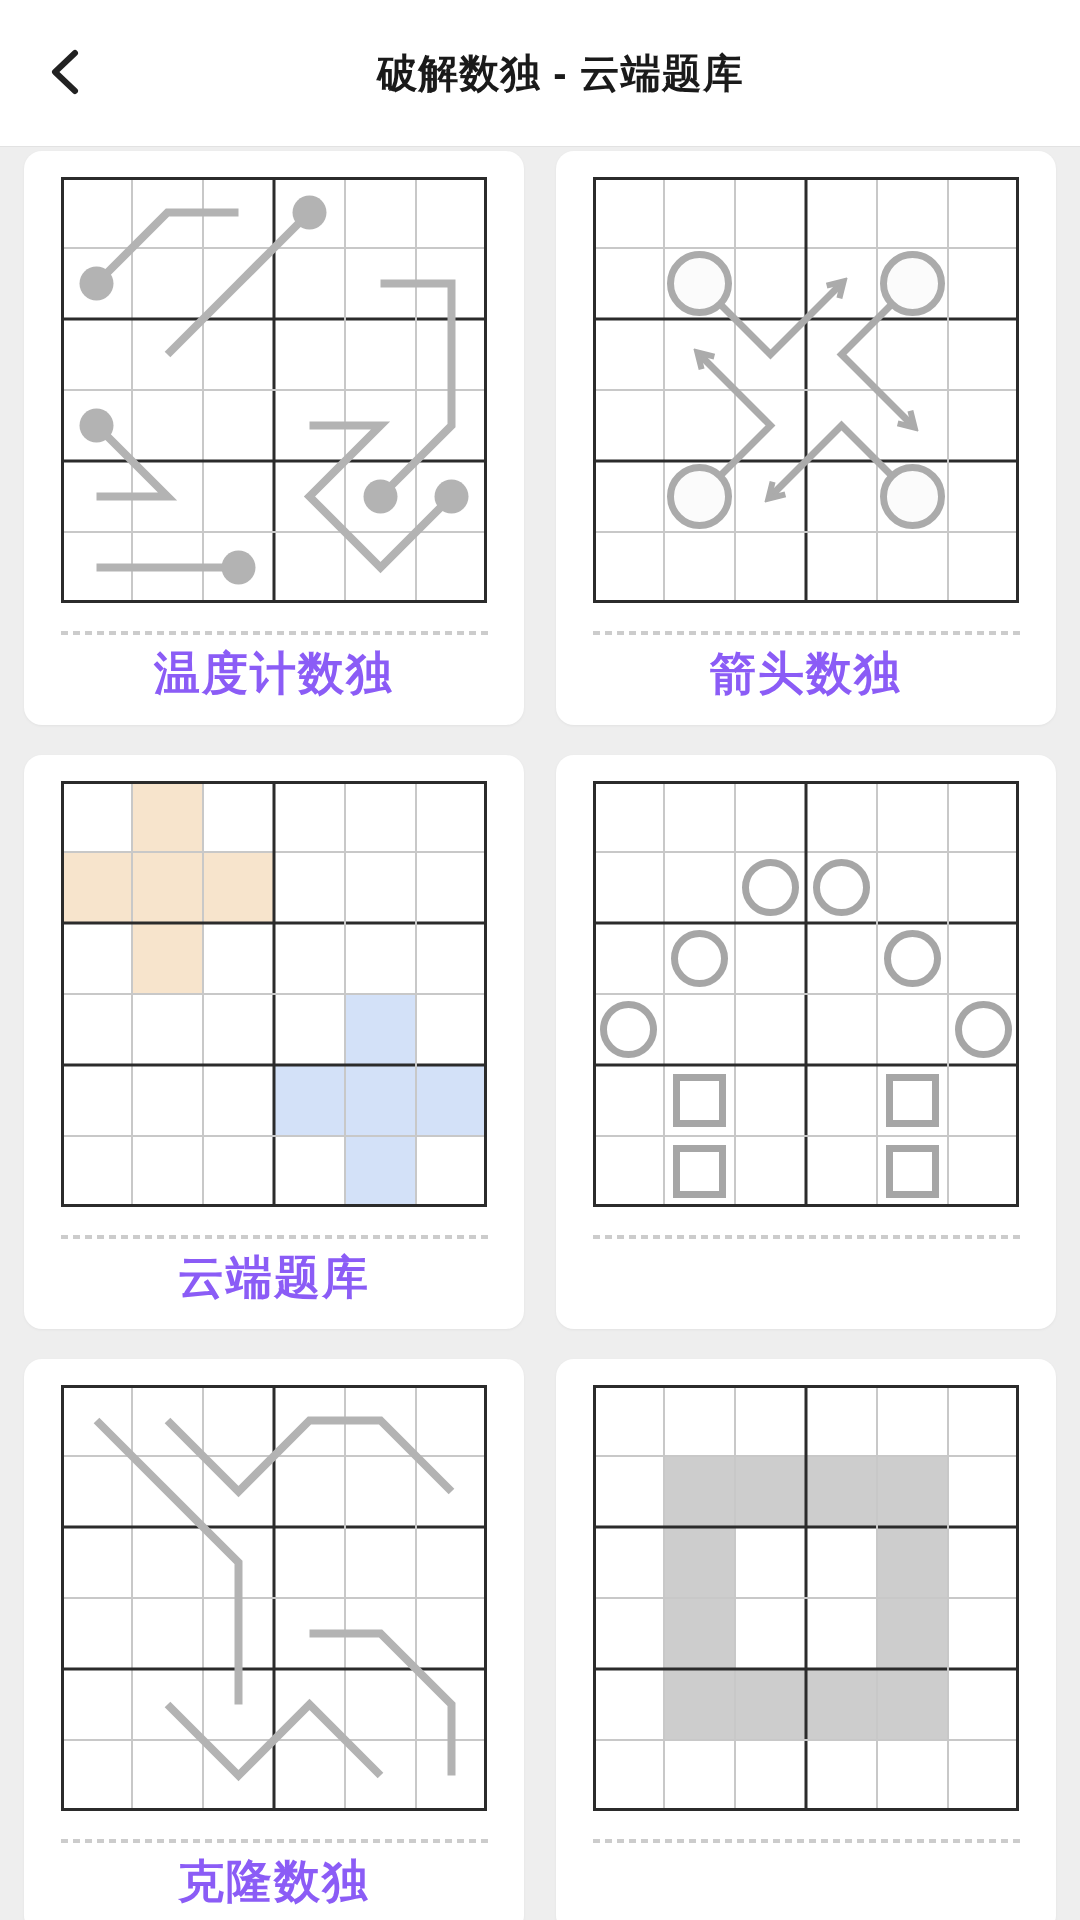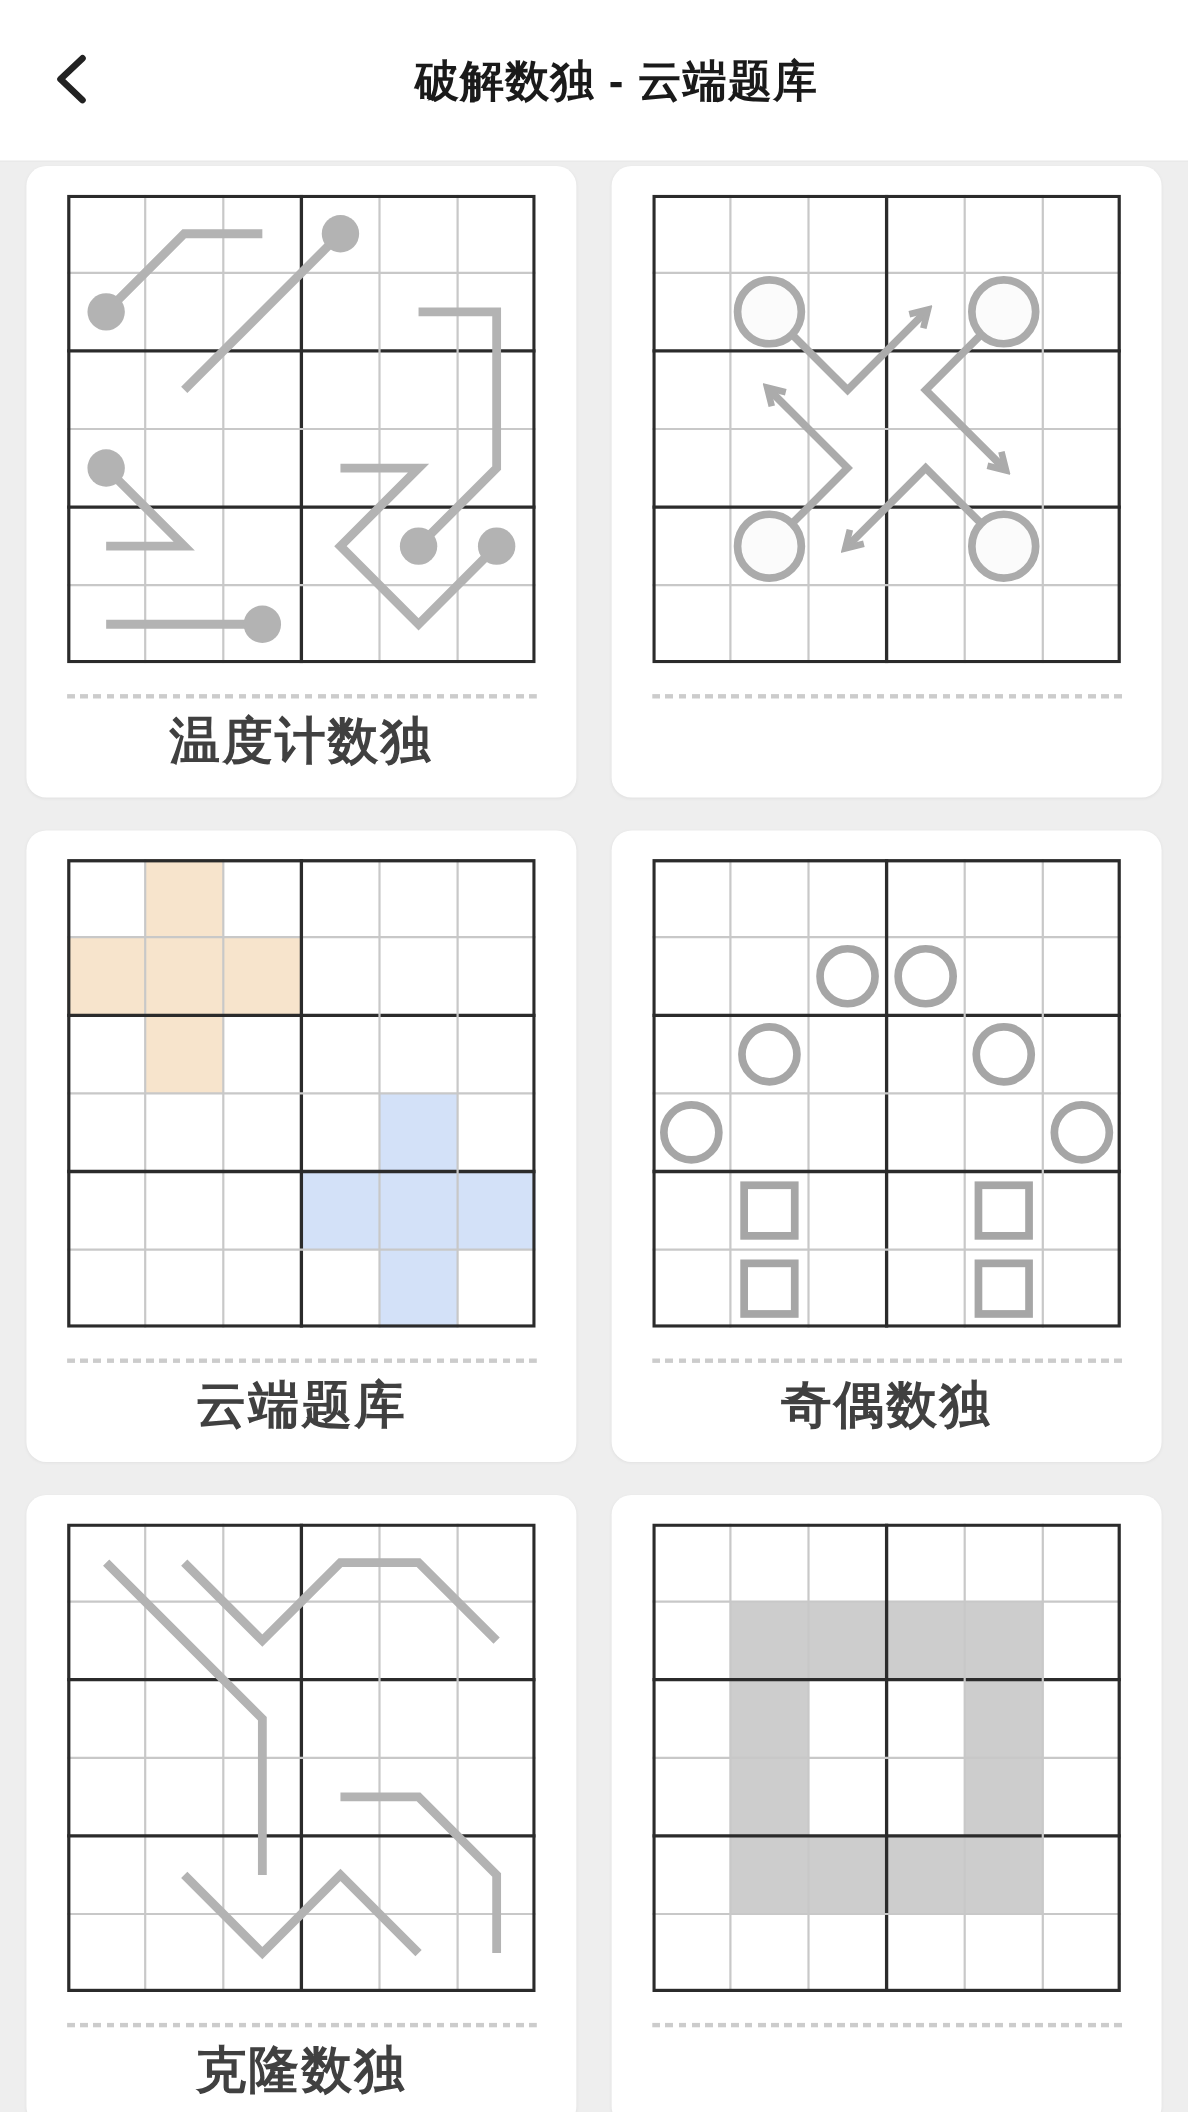--- a/index.html
+++ b/index.html
@@ -34,21 +34,21 @@
     padding-top:26px;box-sizing:border-box;cursor:pointer;
   }
   .grid-preview{width:426px;height:426px;}
   .grid-preview svg{display:block;}
   .dashed-divider{
     width:427px;height:4px;margin-top:28px;
     background:repeating-linear-gradient(90deg,#cccccc 0 7px,transparent 7px 12px);
   }
   .card-title{
     margin:12px 0 0 0;font-size:46px;line-height:1.15;font-weight:700;
-    color:#404040;letter-spacing:2px;
+    color:#8b5cf6;letter-spacing:2px;
   }
 </style>
 </head>
 <body>
 
 <header class="header">
   <button class="back-btn">
     <span>
       <svg width="36" height="48" viewBox="0 0 36 48">
         <polyline points="29,5 9,24 29,43" fill="none" stroke="#222222" stroke-width="6" stroke-linecap="round" stroke-linejoin="round"></polyline>
@@ -115,20 +115,21 @@
           <circle cx="106.5" cy="106.5" r="29" fill="#fbfbfb" stroke="#ababab" stroke-width="7"></circle>
           <polyline points="127.00609665440987,298.9939033455901 177.5,248.5 106.5,177.5" fill="none" stroke="#ababab" stroke-width="7" stroke-linejoin="miter" marker-end="url(#ah1)"></polyline>
           <circle cx="106.5" cy="319.5" r="29" fill="#fbfbfb" stroke="#ababab" stroke-width="7"></circle>
           <polyline points="298.9939033455901,127.00609665440987 248.5,177.5 319.5,248.5" fill="none" stroke="#ababab" stroke-width="7" stroke-linejoin="miter" marker-end="url(#ah1)"></polyline>
           <circle cx="319.5" cy="106.5" r="29" fill="#fbfbfb" stroke="#ababab" stroke-width="7"></circle>
           <polyline points="298.9939033455901,298.9939033455901 248.5,248.5 177.5,319.5" fill="none" stroke="#ababab" stroke-width="7" stroke-linejoin="miter" marker-end="url(#ah1)"></polyline>
           <circle cx="319.5" cy="319.5" r="29" fill="#fbfbfb" stroke="#ababab" stroke-width="7"></circle>
         </svg>
       </div>
     <div class="dashed-divider"></div>
+    <h2 class="card-title">箭头数独</h2>
   </section>
 
   <section class="card">
     <div class="grid-preview">
         <svg width="426" height="426" viewBox="0 0 426 426">
           <rect x="71" y="0" width="71" height="71" fill="#f7e4cc"></rect>
           <rect x="0" y="71" width="71" height="71" fill="#f7e4cc"></rect>
           <rect x="71" y="71" width="71" height="71" fill="#f7e4cc"></rect>
           <rect x="142" y="71" width="71" height="71" fill="#f7e4cc"></rect>
           <rect x="71" y="142" width="71" height="71" fill="#f7e4cc"></rect>
@@ -174,21 +175,20 @@
           <circle cx="319.5" cy="177.5" r="25" fill="#ffffff" stroke="#a6a6a6" stroke-width="7"></circle>
           <circle cx="35.5" cy="248.5" r="25" fill="#ffffff" stroke="#a6a6a6" stroke-width="7"></circle>
           <circle cx="390.5" cy="248.5" r="25" fill="#ffffff" stroke="#a6a6a6" stroke-width="7"></circle>
           <rect x="83.5" y="296.5" width="46" height="46" fill="#ffffff" stroke="#a6a6a6" stroke-width="7"></rect>
           <rect x="296.5" y="296.5" width="46" height="46" fill="#ffffff" stroke="#a6a6a6" stroke-width="7"></rect>
           <rect x="83.5" y="367.5" width="46" height="46" fill="#ffffff" stroke="#a6a6a6" stroke-width="7"></rect>
           <rect x="296.5" y="367.5" width="46" height="46" fill="#ffffff" stroke="#a6a6a6" stroke-width="7"></rect>
         </svg>
       </div>
     <div class="dashed-divider"></div>
-    <h2 class="card-title">奇偶数独</h2>
   </section>
 
   <section class="card">
     <div class="grid-preview">
         <svg width="426" height="426" viewBox="0 0 426 426">
           <line x1="71" y1="0" x2="71" y2="426" stroke="#c8c8c8" stroke-width="2"></line>
           <line x1="0" y1="71" x2="426" y2="71" stroke="#c8c8c8" stroke-width="2"></line>
           <line x1="142" y1="0" x2="142" y2="426" stroke="#c8c8c8" stroke-width="2"></line>
           <line x1="0" y1="142" x2="426" y2="142" stroke="#2b2b2b" stroke-width="3"></line>
           <line x1="213" y1="0" x2="213" y2="426" stroke="#2b2b2b" stroke-width="3"></line>

